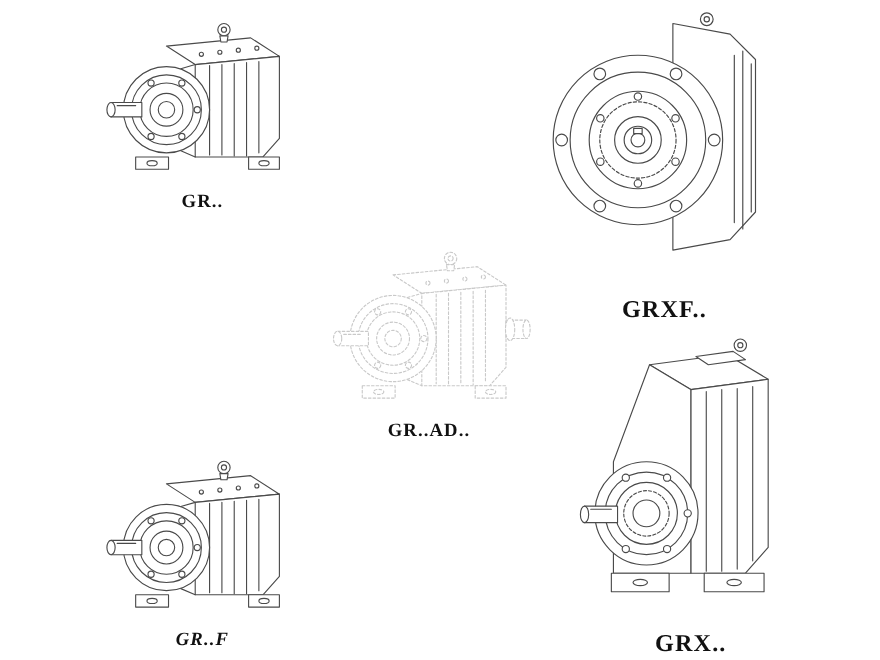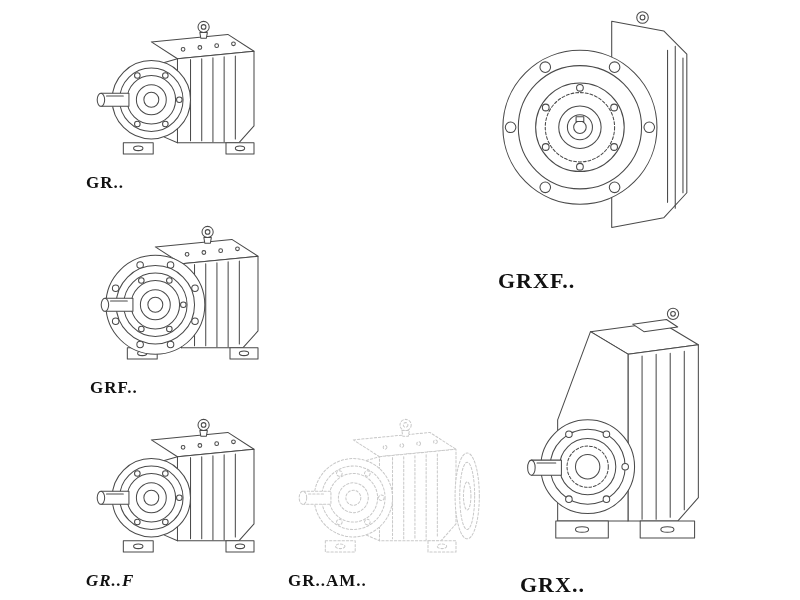--- a/index.html
+++ b/index.html
@@ -4,21 +4,21 @@
 <style>
   * { margin:0; padding:0; box-sizing:border-box; }
   html,body { width:800px; height:600px; }
   body {
     background:#ffffff;
     font-family:"Liberation Serif","DejaVu Serif",serif;
     position:relative;
     overflow:hidden;
   }
   .page { position:absolute; inset:0; background:#ffffff; }
-  .cell { position:absolute; display:flex; flex-direction:column; align-items:flex-start; }
+  .cell { position:absolute; display:flex; flex-direction:column; align-items:center; }
   .cell svg { display:block; }
   svg .ln, svg * { stroke:currentColor; stroke-width:1.1; stroke-linejoin:round; stroke-linecap:round; }
   svg.solid { color:#4a4a4a; }
   svg.ghost { color:#c9c9c9; stroke-dasharray:2.5 2; }
   .label {
     font-weight:700;
     font-size:17px;
     letter-spacing:1px;
     color:#111111;
     margin-top:4px;
@@ -141,46 +141,38 @@
         <circle cx="120.5" cy="148.5" r="3.5" fill="#fff"></circle>
         <circle cx="85" cy="128" r="22" fill="#fff"></circle>
         <circle cx="85" cy="128" r="13" fill="#fff"></circle>
         <circle cx="85" cy="128" r="6.5" fill="#fff"></circle>
         <path d="M81 117 H89 V122 H81 Z" fill="#fff"></path>
       </g>
     </svg>
     <figcaption class="label label-lg">GRXF..</figcaption>
   </figure>
 
-  <figure class="cell" id="cell-grf">
-    <svg class="solid" width="196" height="159" viewBox="0 0 210 170">
+
+  <figure class="cell" id="cell-grad">
+    <svg class="ghost" width="196" height="159" viewBox="0 0 210 170">
       <use href="#gb-body"></use>
-      <use href="#gb-flange"></use>
       <use href="#gb-front"></use>
-    </svg>
-    <figcaption class="label">GRF..</figcaption>
-  </figure>
-
+      <use href="#gb-adapter"></use>
+    </svg>
+    <figcaption class="label">GR..AD..</figcaption>
+  </figure>
 
   <figure class="cell" id="cell-grft">
     <svg class="solid" width="196" height="159" viewBox="0 0 210 170">
       <use href="#gb-body"></use>
       <use href="#gb-front"></use>
     </svg>
     <figcaption class="label">GR..F</figcaption>
   </figure>
 
-  <figure class="cell" id="cell-gram">
-    <svg class="ghost" width="196" height="159" viewBox="0 0 210 170">
-      <use href="#gb-body"></use>
-      <use href="#gb-front"></use>
-      <use href="#gb-sideflange"></use>
-    </svg>
-    <figcaption class="label">GR..AM..</figcaption>
-  </figure>
 
   <figure class="cell" id="cell-grx">
     <svg class="solid" width="216" height="272" viewBox="0 0 230 290">
       <g fill="none">
         <path d="M75 38 L150 28 L190 52 L115 62 Z" fill="#fff"></path>
         <path d="M115 62 L190 52 L190 215 L168 240 L115 240 Z" fill="#fff"></path>
         <path d="M130 64 V238 M145 62 V238 M160 61 V236 M175 59 V228"></path>
         <path d="M75 38 L115 62 L115 240 L40 240 L40 132 Z" fill="#fff"></path>
         <path d="M120 30 L156 25 L168 33 L132 38 Z" fill="#fff"></path>
         <circle cx="163" cy="19" r="6" fill="#fff"></circle>

